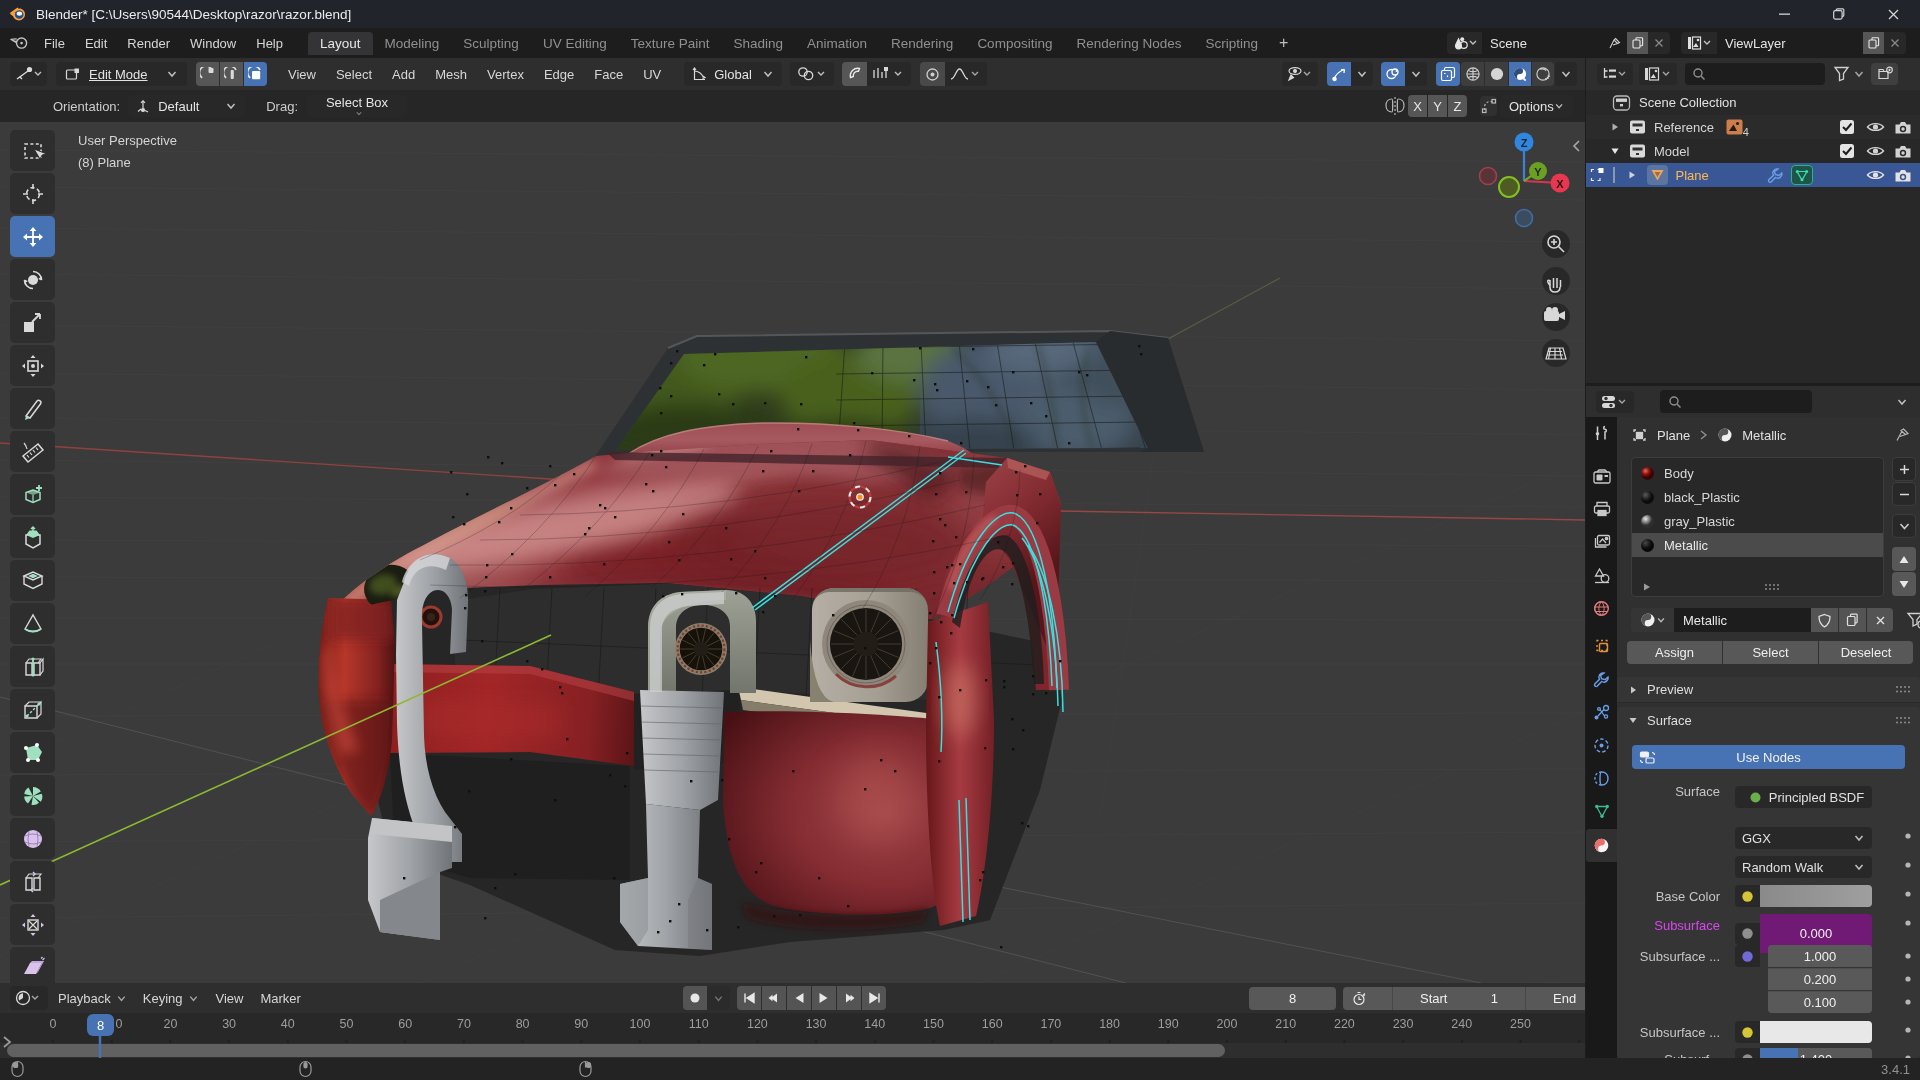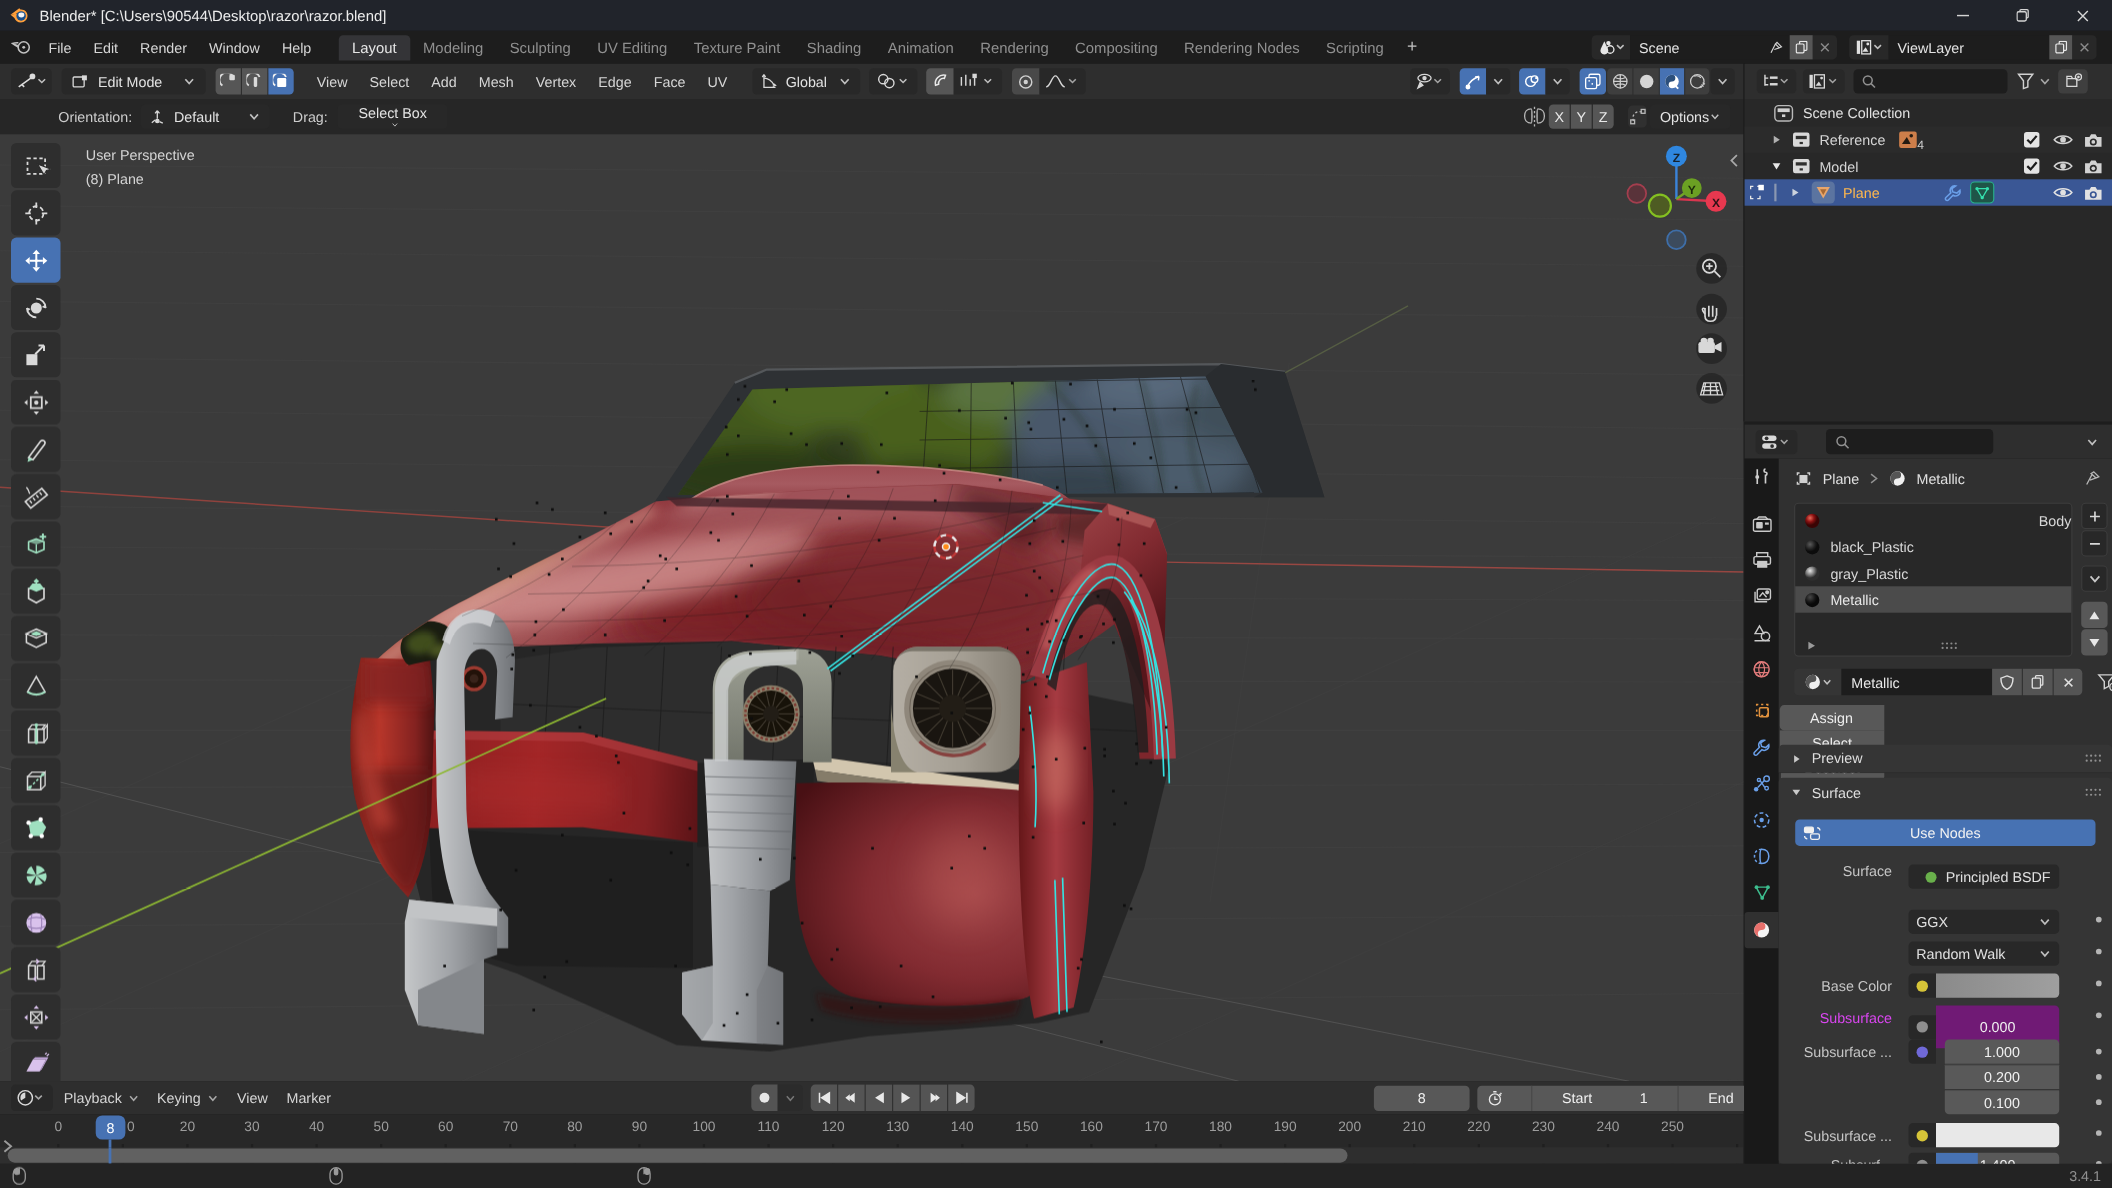--- a/index.html
+++ b/index.html
@@ -134,21 +134,21 @@
   </div>
 
   <div class="abs row" style="left:0;top:58px;width:1585px;height:32px;background:#2e2e2e;">
     <div class="btn" style="margin-left:10px;width:37px;height:24px;">
       <svg width="28" height="16" viewBox="0 0 28 16">
           <path d="M2 13 L13 5 M4.5 10.5 l2.5 2.5" stroke="#dcdcdc" stroke-width="1.4" fill="none"></path>
           <circle cx="14.5" cy="3.5" r="2.6" fill="#dcdcdc"></circle>
           <path d="M20 6 l3 3 3 -3" stroke="#bfbfbf" stroke-width="1.4" fill="none"></path>
         </svg>
     </div>
-    <div class="btn row" style="margin-left:9px;width:131px;height:24px;padding:0 9px;color:#e3e3e3;">
+    <div class="btn row" style="margin-left:9px;width:131px;height:24px;padding:0 9px;color:#e3e3e3;text-decoration:underline;">
       <svg width="17" height="15" viewBox="0 0 17 15">
           <g fill="none" stroke="#d8d8d8" stroke-width="1.2">
             <rect x="1.5" y="3" width="10" height="9" rx="1"></rect>
             <rect x="9.5" y="1.5" width="4.5" height="4.5" fill="#d8d8d8" stroke="none"></rect>
           </g>
         </svg>
       <span style="margin-left:7px;">Edit Mode</span>
       <svg style="margin-left:auto;" width="12" height="12" viewBox="0 0 12 12">
           <path d="M2.5 4 l3.5 4 3.5 -4" stroke="#bfbfbf" stroke-width="1.5" fill="none"></path>
         </svg>
@@ -1548,21 +1548,21 @@
             <circle cx="8" cy="8" r="6.5" fill="#f0f0f0"></circle>
             <path d="M8 1.5 A6.5 6.5 0 0 0 8 14.5 A3.25 3.25 0 0 1 8 8 A3.25 3.25 0 0 0 8 1.5" fill="#555"></path>
           </svg>
         <span style="margin-left:9px;color:#e0e0e0;">Metallic</span>
       </div>
       <svg style="position:absolute;right:10px;top:10px;" width="16" height="16" viewBox="0 0 16 16">
           <path d="M9.5 2 L14 6.5 L11.5 7.5 L7 3.5 Z M7.8 4.5 L3 13.5 M11.5 7.5 L6 9.5" stroke="#b5b5b5" stroke-width="1.2" fill="none"></path>
         </svg>
 
       <div class="abs field" style="left:14px;top:40px;width:253px;height:140px;border:1px solid #3d3d3d;border-radius:4px;background:#282828;">
-        <div class="row" style="height:24px;padding-left:8px;margin-top:3px;justify-content:space-between;">
+        <div class="row" style="height:24px;padding-left:8px;margin-top:3px;">
           <svg width="15" height="15" viewBox="0 0 15 15">
               <defs>
                 <radialGradient id="ms1" cx="0.35" cy="0.3">
                   <stop offset="0" stop-color="#e86a5a"></stop>
                   <stop offset="0.55" stop-color="#8c1212"></stop>
                   <stop offset="1" stop-color="#3a0404"></stop>
                 </radialGradient>
               </defs>
               <circle cx="7.5" cy="7.5" r="6.5" fill="url(#ms1)"></circle>
             </svg>
@@ -1684,21 +1684,21 @@
         <div class="row" style="margin-left:13px;">
           <svg width="20" height="18" viewBox="0 0 20 18">
               <path d="M2 2.5 H16 L11 8.5 V13 L7 15 V8.5 Z" fill="none" stroke="#d0d0d0" stroke-width="1.3"></path>
               <circle cx="15.5" cy="13.5" r="3.5" fill="#303030" stroke="#d0d0d0" stroke-width="1.2"></circle>
               <path d="M15.5 11.8 v3.4 M13.8 13.5 h3.4" stroke="#d0d0d0" stroke-width="1.1"></path>
             </svg>
 
         </div>
       </div>
 
-      <div class="row" style="position:absolute;left:0;top:224px;flex-direction:column;">
+      <div class="row" style="position:absolute;left:10px;top:224px;">
         <div class="gbtn" style="width:95px;height:23px;border-radius:4px 0 0 4px;background:#585858;color:#ededed;">Assign</div>
         <div class="gbtn" style="width:95px;height:23px;margin-left:1px;background:#585858;color:#ededed;">Select</div>
         <div class="gbtn" style="width:94px;height:23px;margin-left:1px;border-radius:0 4px 4px 0;background:#585858;color:#ededed;">Deselect</div>
       </div>
 
       <div class="row" style="position:absolute;left:0px;top:260px;width:303px;height:26px;background:#353535;border-radius:4px 4px 0 0;border-bottom:1px solid #2a2a2a;">
         <svg style="margin-left:11px;" width="10" height="10" viewBox="0 0 10 10">
             <path d="M3 1.5 L8 5 L3 8.5 Z" fill="#c9c9c9"></path>
           </svg>
         <span style="margin-left:9px;color:#dedede;">Preview</span>

